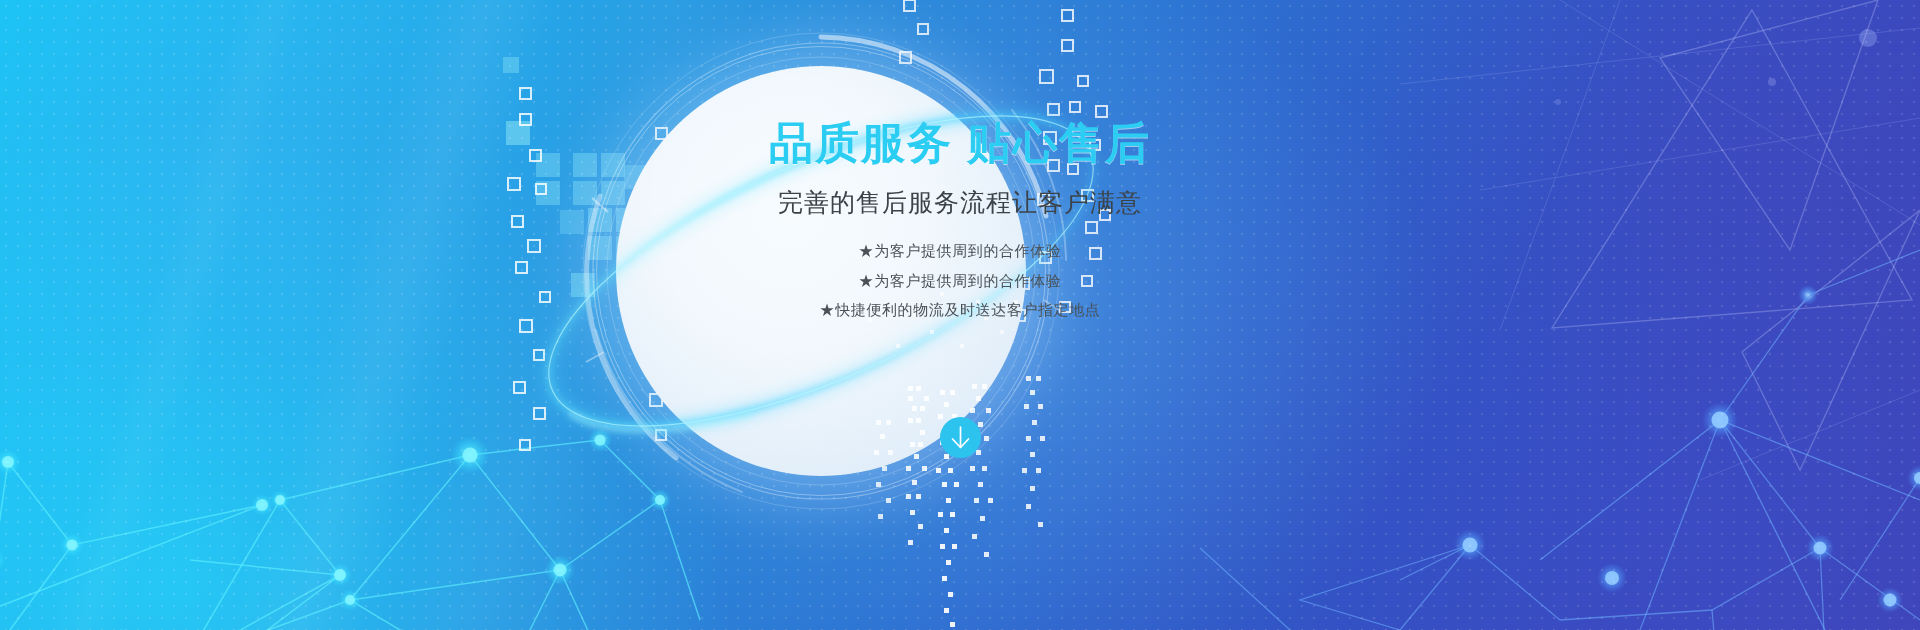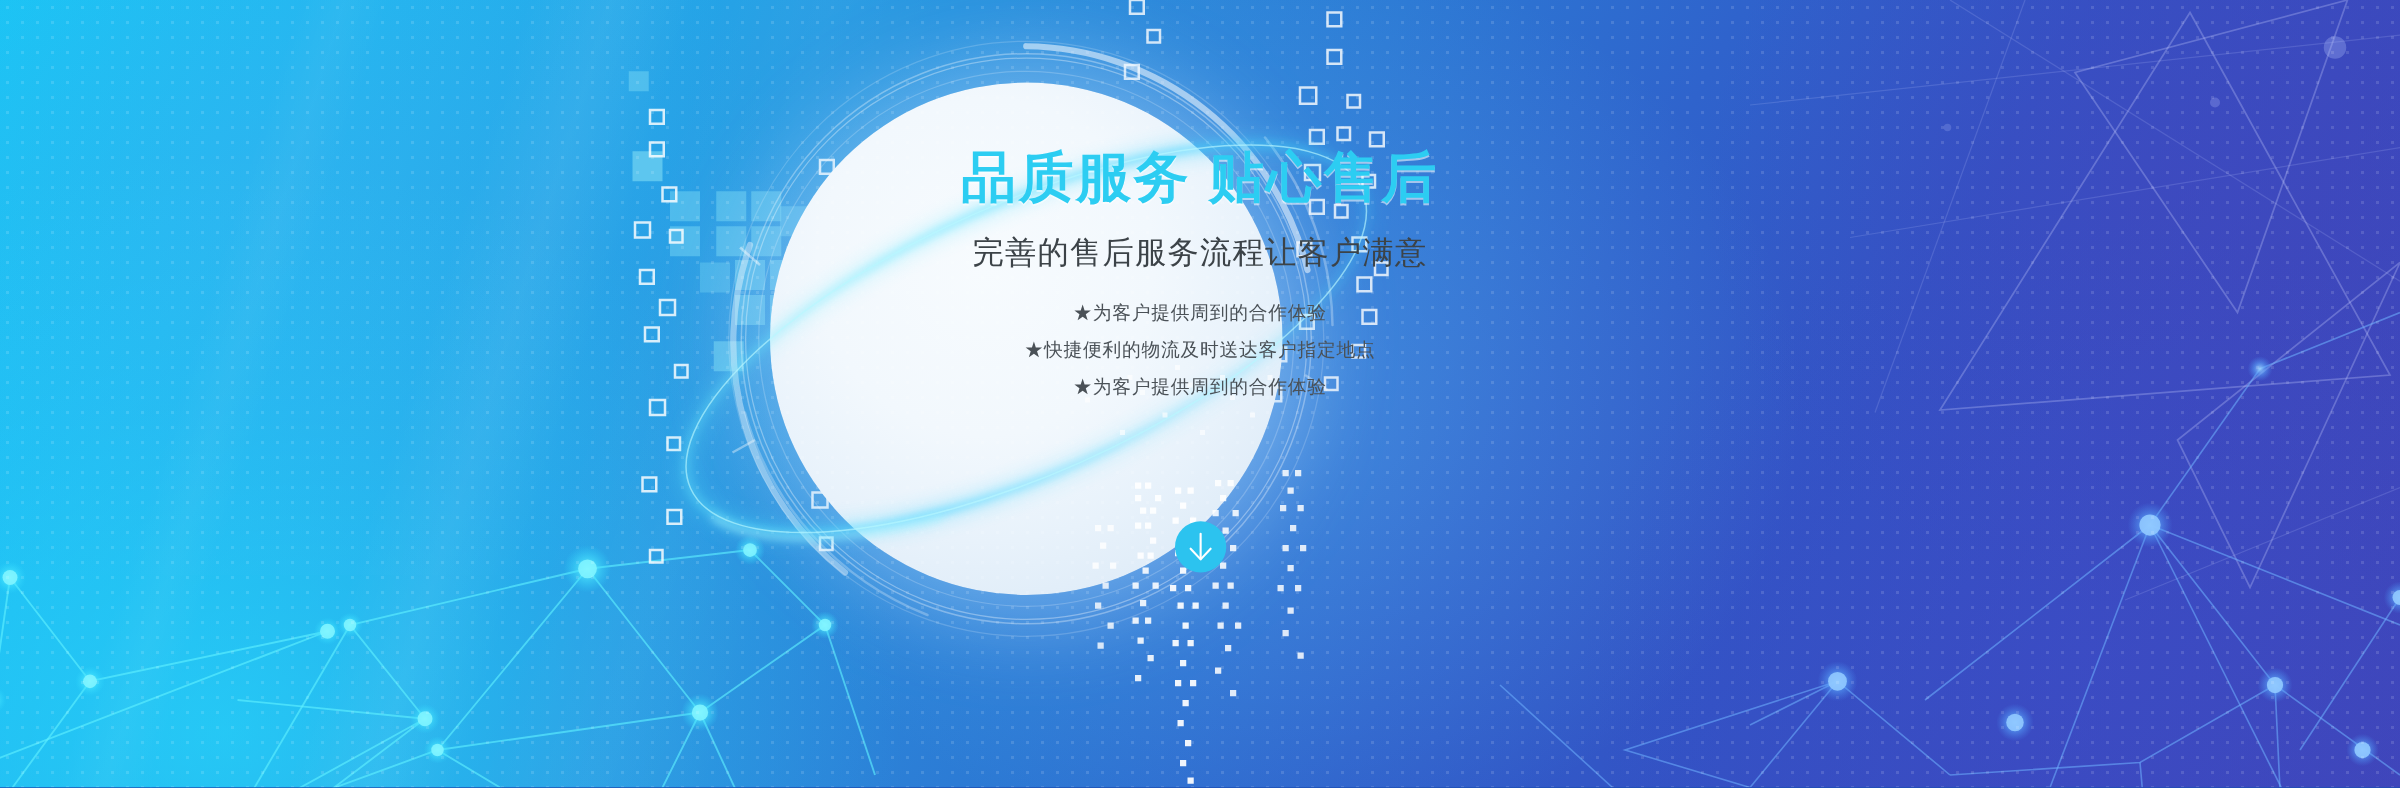--- a/index.html
+++ b/index.html
@@ -522,22 +522,22 @@
     </g>
   </svg>
 
   <div class="dotgrid"></div>
 
   <div class="content">
     <div class="title-cn">品质服务 贴心售后</div>
     <div class="subtitle">完善的售后服务流程让客户满意</div>
     <div class="points">
       <div class="point">★为客户提供周到的合作体验</div>
+      <div class="point">★为客户提供周到的合作体验</div>
       <div class="point">★快捷便利的物流及时送达客户指定地点</div>
-      <div class="point">★为客户提供周到的合作体验</div>
     </div>
   </div>
 
   <div class="arrow-btn">
     <svg width="41" height="41" viewBox="0 0 41 41">
       <path d="M20.5 10 L20.5 30" stroke="#ffffff" stroke-width="1.7" stroke-linecap="round" fill="none"></path>
       <path d="M12.5 22 L20.5 30.5 L28.5 22" stroke="#ffffff" stroke-width="1.7" stroke-linecap="round" stroke-linejoin="round" fill="none"></path>
     </svg>
   </div>
 

